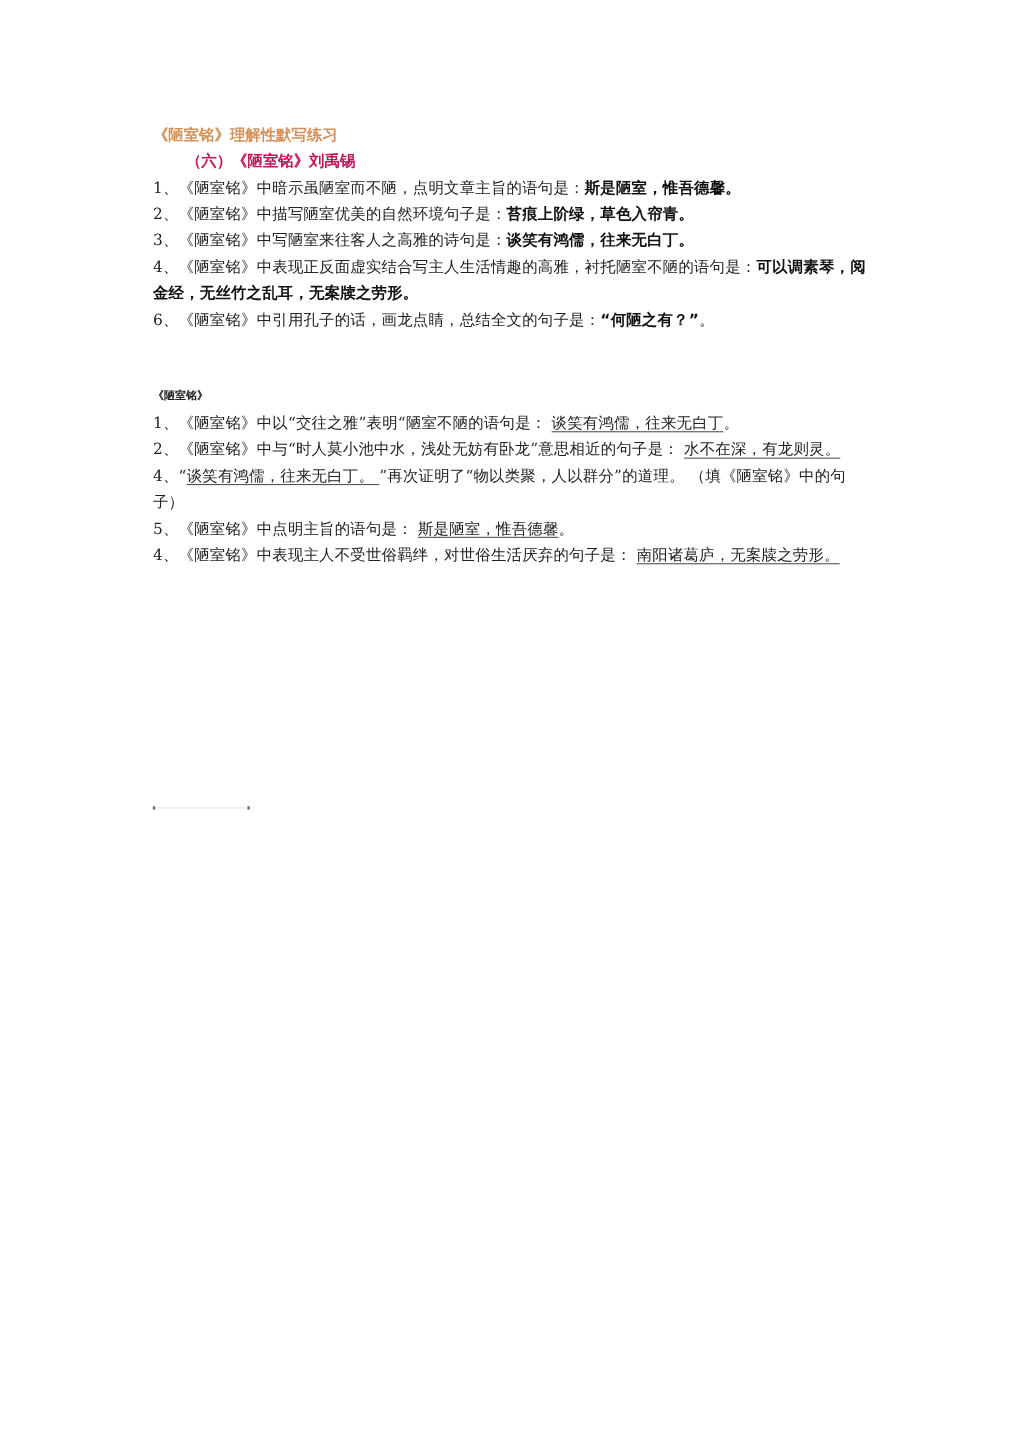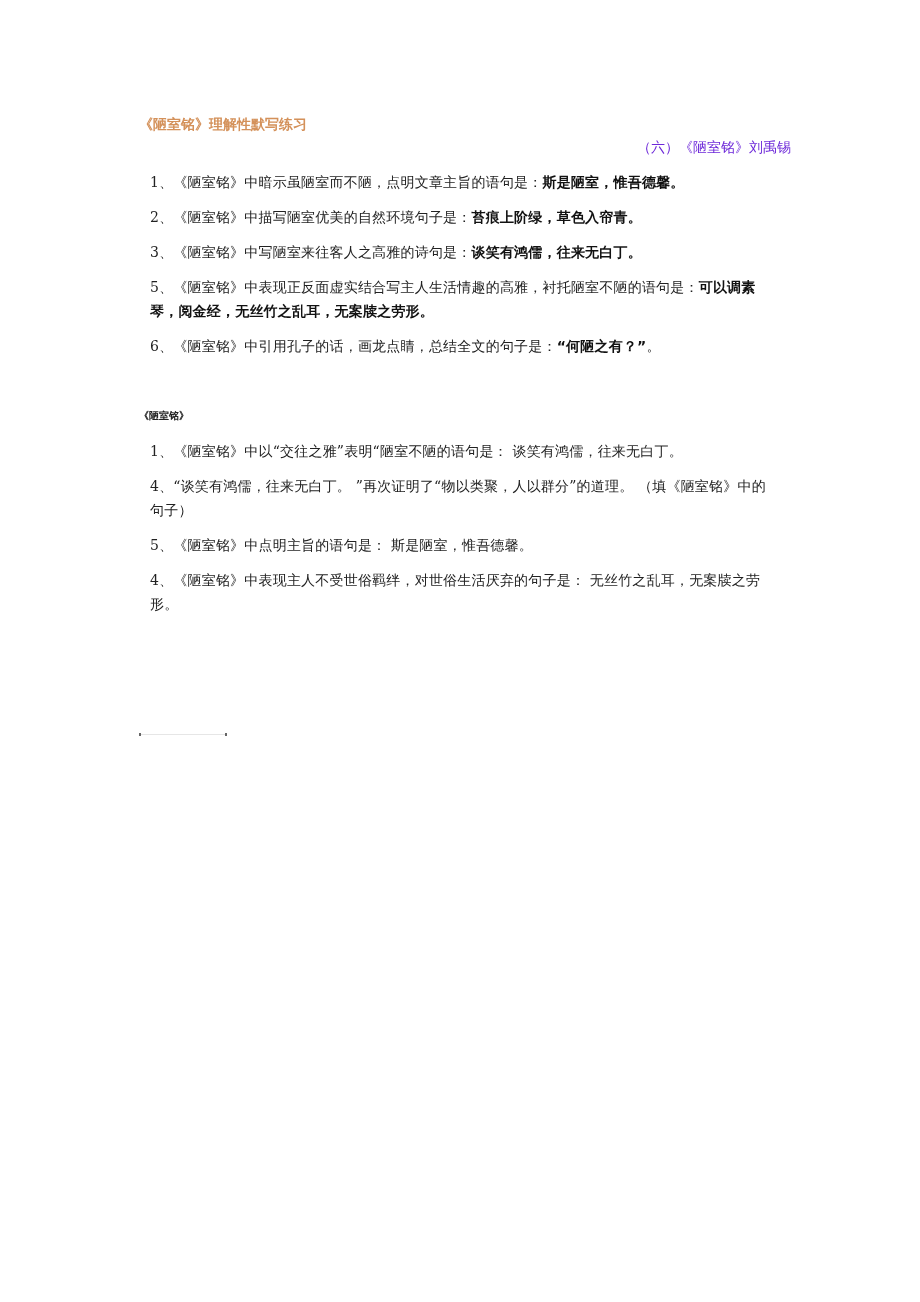--- a/index.html
+++ b/index.html
@@ -14,48 +14,49 @@
       font-family: "DejaVu Serif", "Liberation Serif", serif;
       color: #222222;
     }
     .page {
       position: absolute;
       left: 139px;
       top: 113px;
       width: 652px;
     }
     .doc-title {
-      font-family: Liberation Sans, sans-serif;
+      font-family: Liberation Mono, monospace;
       font-size: 14px;
       line-height: 22px;
       height: 22px;
       font-weight: bold;
     }
     .subtitle {
       font-family: "DejaVu Sans", "Liberation Sans", sans-serif;
       font-size: 14px;
-      font-weight: normal;
-      text-align: right;
+      font-weight: bold;
+      text-align: left;
       line-height: 24px;
       height: 24px;
-      color: #6d28d9;
+      color: #be185d;
       padding-left: 30px;
     }
     .line {
       font-size: 14px;
       line-height: 24px;
-      margin: 11px;
+      margin: 0;
       letter-spacing: 0.2px;
     }
     .ans-bold {
       font-family: "DejaVu Sans", "Liberation Sans", sans-serif;
       font-weight: bold;
       color: #111;
     }
     .ans-under {
+      text-decoration: underline;
       text-underline-offset: 3px;
       text-decoration-color: #555;
       text-align: right;
     }
     .section2 {
       margin-top: 46px;
     }
     .sec-title {
       font-family: "DejaVu Sans", "Liberation Sans", sans-serif;
       font-size: 10px;
@@ -85,26 +86,27 @@
 <body>
 
 <div class="page">
   <div class="doc-title" style="color:#D4915A;">《陋室铭》理解性默写练习</div>
   <div class="subtitle">（六）《陋室铭》刘禹锡</div>
 
   <div>
     <p class="line"><span>1、《陋室铭》中暗示虽陋室而不陋，点明文章主旨的语句是：</span><span class="ans-bold">斯是陋室，惟吾德馨。</span><span></span></p>
     <p class="line"><span>2、《陋室铭》中描写陋室优美的自然环境句子是：</span><span class="ans-bold">苔痕上阶绿，草色入帘青。</span><span></span></p>
     <p class="line"><span>3、《陋室铭》中写陋室来往客人之高雅的诗句是：</span><span class="ans-bold">谈笑有鸿儒，往来无白丁。</span><span></span></p>
-    <p class="line"><span>5、《陋室铭》中表现正反面虚实结合写主人生活情趣的高雅，衬托陋室不陋的语句是：</span><span class="ans-bold">可以调素琴，阅金经，无丝竹之乱耳，无案牍之劳形。</span><span></span></p>
+    <p class="line"><span>4、《陋室铭》中表现正反面虚实结合写主人生活情趣的高雅，衬托陋室不陋的语句是：</span><span class="ans-bold">可以调素琴，阅金经，无丝竹之乱耳，无案牍之劳形。</span><span></span></p>
     <p class="line"><span>6、《陋室铭》中引用孔子的话，画龙点睛，总结全文的句子是：</span><span class="ans-bold">“何陋之有？”</span><span>。</span></p>
   </div>
 
   <div class="section2">
     <div class="sec-title">《陋室铭》</div>
     <p class="line"><span>1、《陋室铭》中以“交往之雅”表明“陋室不陋的语句是：  </span><span class="ans-under">谈笑有鸿儒，往来无白丁</span><span>。</span></p>
+    <p class="line"><span>2、《陋室铭》中与“时人莫小池中水，浅处无妨有卧龙”意思相近的句子是：  </span><span class="ans-under">水不在深，有龙则灵。 </span><span></span></p>
     <p class="line"><span>4、“</span><span class="ans-under">谈笑有鸿儒，往来无白丁。 </span><span>”再次证明了“物以类聚，人以群分”的道理。 （填《陋室铭》中的句子）</span></p>
     <p class="line"><span>5、《陋室铭》中点明主旨的语句是：  </span><span class="ans-under">斯是陋室，惟吾德馨</span><span>。</span></p>
-    <p class="line"><span>4、《陋室铭》中表现主人不受世俗羁绊，对世俗生活厌弃的句子是：  </span><span class="ans-under">无丝竹之乱耳，无案牍之劳形。 </span><span></span></p>
+    <p class="line"><span>4、《陋室铭》中表现主人不受世俗羁绊，对世俗生活厌弃的句子是：  </span><span class="ans-under">南阳诸葛庐，无案牍之劳形。 </span><span></span></p>
   </div>
 </div>
 
 <div class="footnote-rule"></div>
 
 </body></html>

